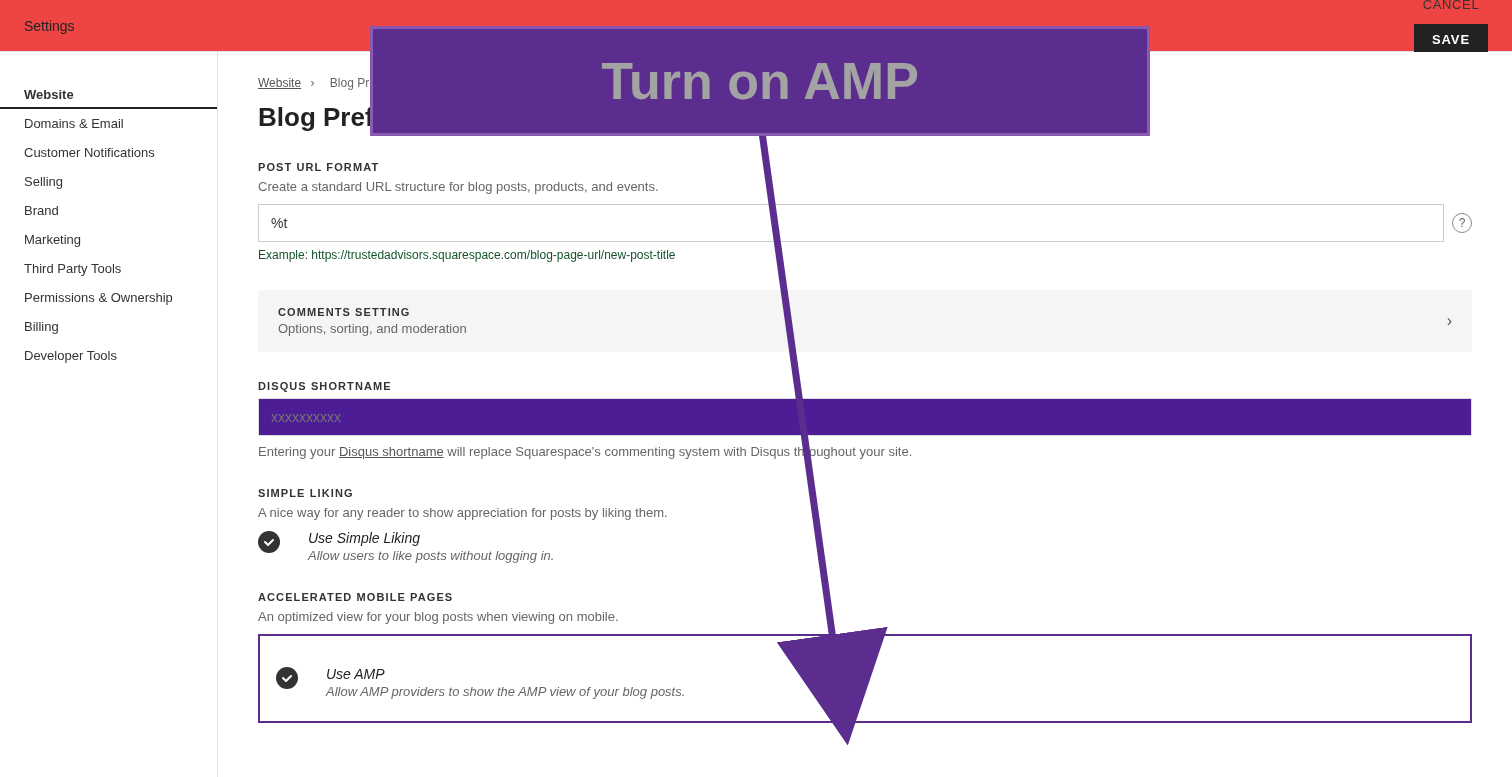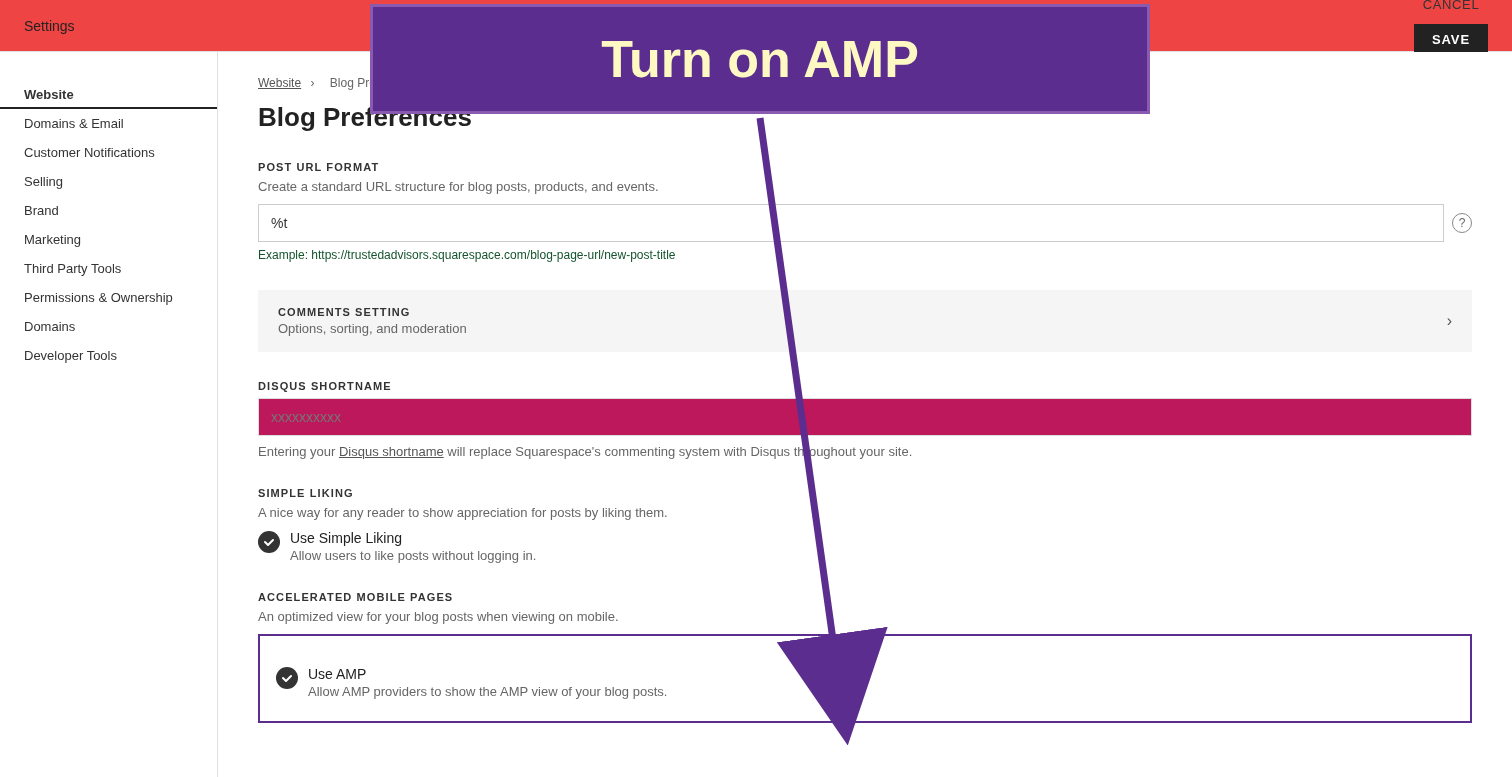--- a/index.html
+++ b/index.html
@@ -81,44 +81,44 @@
       margin-bottom: 28px;
     }
     .settings-row-left .row-title {
       font-size: 11px; font-weight: 700; letter-spacing: 0.1em; text-transform: uppercase;
       color: #333;
     }
     .settings-row-left .row-desc { font-size: 13px; color: #666; margin-top: 3px; }
     .chevron { font-size: 16px; color: #555; }
 
     
-    .checkbox-row { display: flex; align-items: flex-start; gap: 10px; margin-top: 8px; }
+    .checkbox-row { display: flex; align-items: flex-start; gap: 28px; margin-top: 8px; font-style: italic; }
     .checkbox-circle {
       width: 22px; height: 22px; border-radius: 50%; background: #333;
       display: flex; align-items: center; justify-content: center;
       flex-shrink: 0; margin-top: 1px;
     }
     .checkbox-circle svg { width: 12px; height: 12px; }
     .checkbox-label-group .checkbox-title { font-size: 14px; font-weight: 500; color: #222; }
     .checkbox-label-group .checkbox-desc { font-size: 13px; color: #666; margin-top: 2px; }
 
     
     .amp-box {
       border: 2px solid #5b2d8e; padding: 22px 16px;
       margin-top: 8px; background: #fff;
     }
 
     
     .amp-banner {
       position: fixed;
-      top: 4px;
+      top: 26px;
       left: 370px;
       width: 780px;
       background: #5b2d8e;
-      color: #fef9c3;
+      color: #a3a3a3;
       text-align: center;
       padding: 22px 0;
       font-size: 52px;
       font-weight: 700;
       z-index: 100;
       border: 3px solid #8a5ab0;
     }
 
     
     .arrow-overlay {
@@ -126,21 +126,21 @@
       top: 0;
       left: 0;
       width: 1512px;
       height: 777px;
       pointer-events: none;
       z-index: 99;
     }
 
     .disqus-input {
       width: 100%; border: 1px solid #ddd; padding: 10px 12px;
-      font-size: 14px; color: #bbb; background: #be185d;
+      font-size: 14px; color: #bbb; background: #4c1d95;
       outline: none;
     }
   </style>
 </head>
 <body>
 
 <div class="header">
   <span class="header-title">Settings</span>
   <div class="header-actions">
     <button class="btn-cancel">CANCEL</button>
@@ -152,21 +152,21 @@
 
   <nav class="sidebar">
     <a class="sidebar-item active">Website</a>
     <a class="sidebar-item">Domains &amp; Email</a>
     <a class="sidebar-item">Customer Notifications</a>
     <a class="sidebar-item">Selling</a>
     <a class="sidebar-item">Brand</a>
     <a class="sidebar-item">Marketing</a>
     <a class="sidebar-item">Third Party Tools</a>
     <a class="sidebar-item">Permissions &amp; Ownership</a>
-    <a class="sidebar-item">Domains</a>
+    <a class="sidebar-item">Billing</a>
     <a class="sidebar-item">Developer Tools</a>
   </nav>
 
   <div class="content-area">
 
     <div class="breadcrumb">
       <a>Website</a>
       <span> › </span>
       <span>Blog Preferences</span>
     </div>

